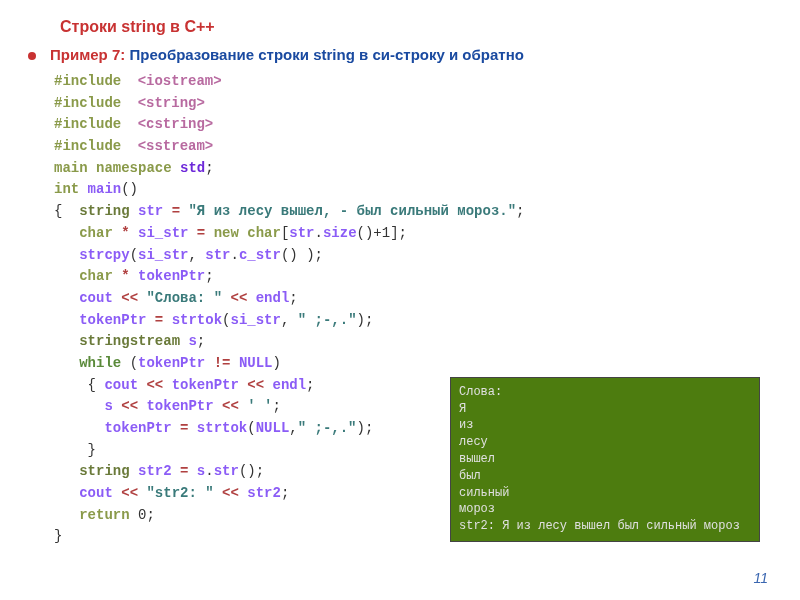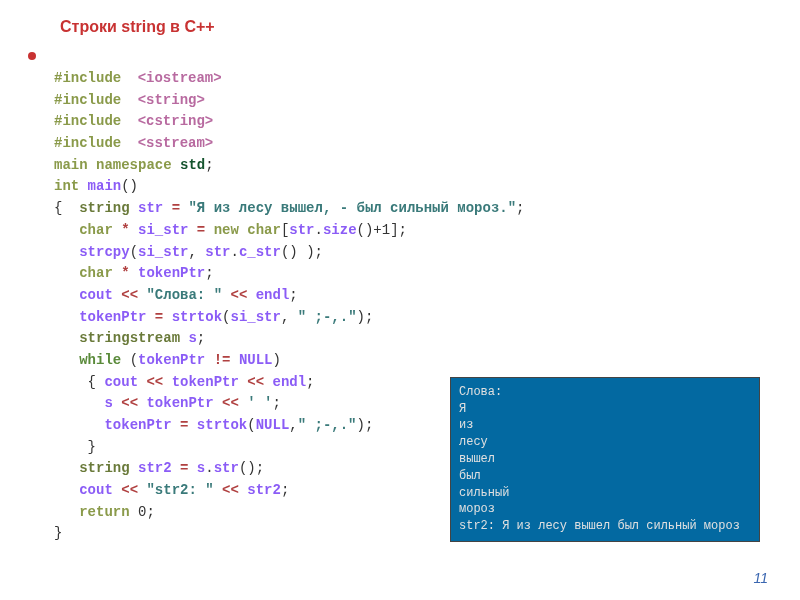--- a/index.html
+++ b/index.html
@@ -47,32 +47,32 @@
   .code {
     font-family: "Courier New", monospace;
     font-size: 14px;
     line-height: 1.55;
     white-space: pre;
     color: #333;
     margin-left: 4px;
   }
   .kw-pre { color: #8a9a4a; font-weight: bold; } 
   .hdr { color: #b86aa0; font-weight: bold; margin-left: 8px; } 
-  .ns { color: #14532d; font-weight: bold; }
+  .ns { color: #6d28d9; font-weight: bold; }
   .type { color: #6a7a3a; font-weight: bold; }
   .id { color: #8b5cf6; font-weight: bold; }
   .op { color: #b04040; font-weight: bold; }
   .str { color: #3a7a7a; font-weight: bold; }
   .kw-ctrl { color: #5a8a3a; font-weight: bold; }
   .output-box {
     position: absolute;
     right: 40px;
     bottom: 58px;
     width: 310px;
-    background: #0369a1;
+    background: #4d7c0f;
     color: #e0e0e0;
     font-family: "Courier New", monospace;
     font-size: 12px;
     line-height: 1.4;
     padding: 6px 8px;
     white-space: pre;
     border: 1px solid #444;
   }
   .page-num {
     position: absolute;
@@ -85,20 +85,23 @@
 </style>
 </head>
 <body>
 
 <div class="slide">
 
   <div class="title">Строки  string в С++</div>
 
   <div class="subtitle-row">
     <div class="bullet"></div>
+    <div class="subtitle">
+      <span class="ex-label">Пример 7:</span><span class="ex-text"> Преобразование строки string в си-строку и обратно</span>
+    </div>
   </div>
 
   <div class="code"><span class="kw-pre">#include </span><span class="hdr">&lt;iostream&gt;</span>
 <span class="kw-pre">#include </span><span class="hdr">&lt;string&gt;</span>
 <span class="kw-pre">#include </span><span class="hdr">&lt;cstring&gt;</span>
 <span class="kw-pre">#include </span><span class="hdr">&lt;sstream&gt;</span>
 <span class="kw-pre">main </span><span class="kw-pre">namespace </span><span class="ns">std</span><span>;</span>
 <span class="kw-pre">int </span><span class="id">main</span><span>()</span>
 <span>{  </span><span class="type">string </span><span class="id">str </span><span class="op">= </span><span class="str">"Я из лесу вышел, - был сильный мороз."</span><span>;</span>
 <span>   </span><span class="kw-pre">char </span><span class="op">* </span><span class="id">si_str </span><span class="op">= </span><span class="kw-pre">new </span><span class="kw-pre">char</span><span>[</span><span class="id">str</span><span>.</span><span class="id">size</span><span>()+1];</span>

